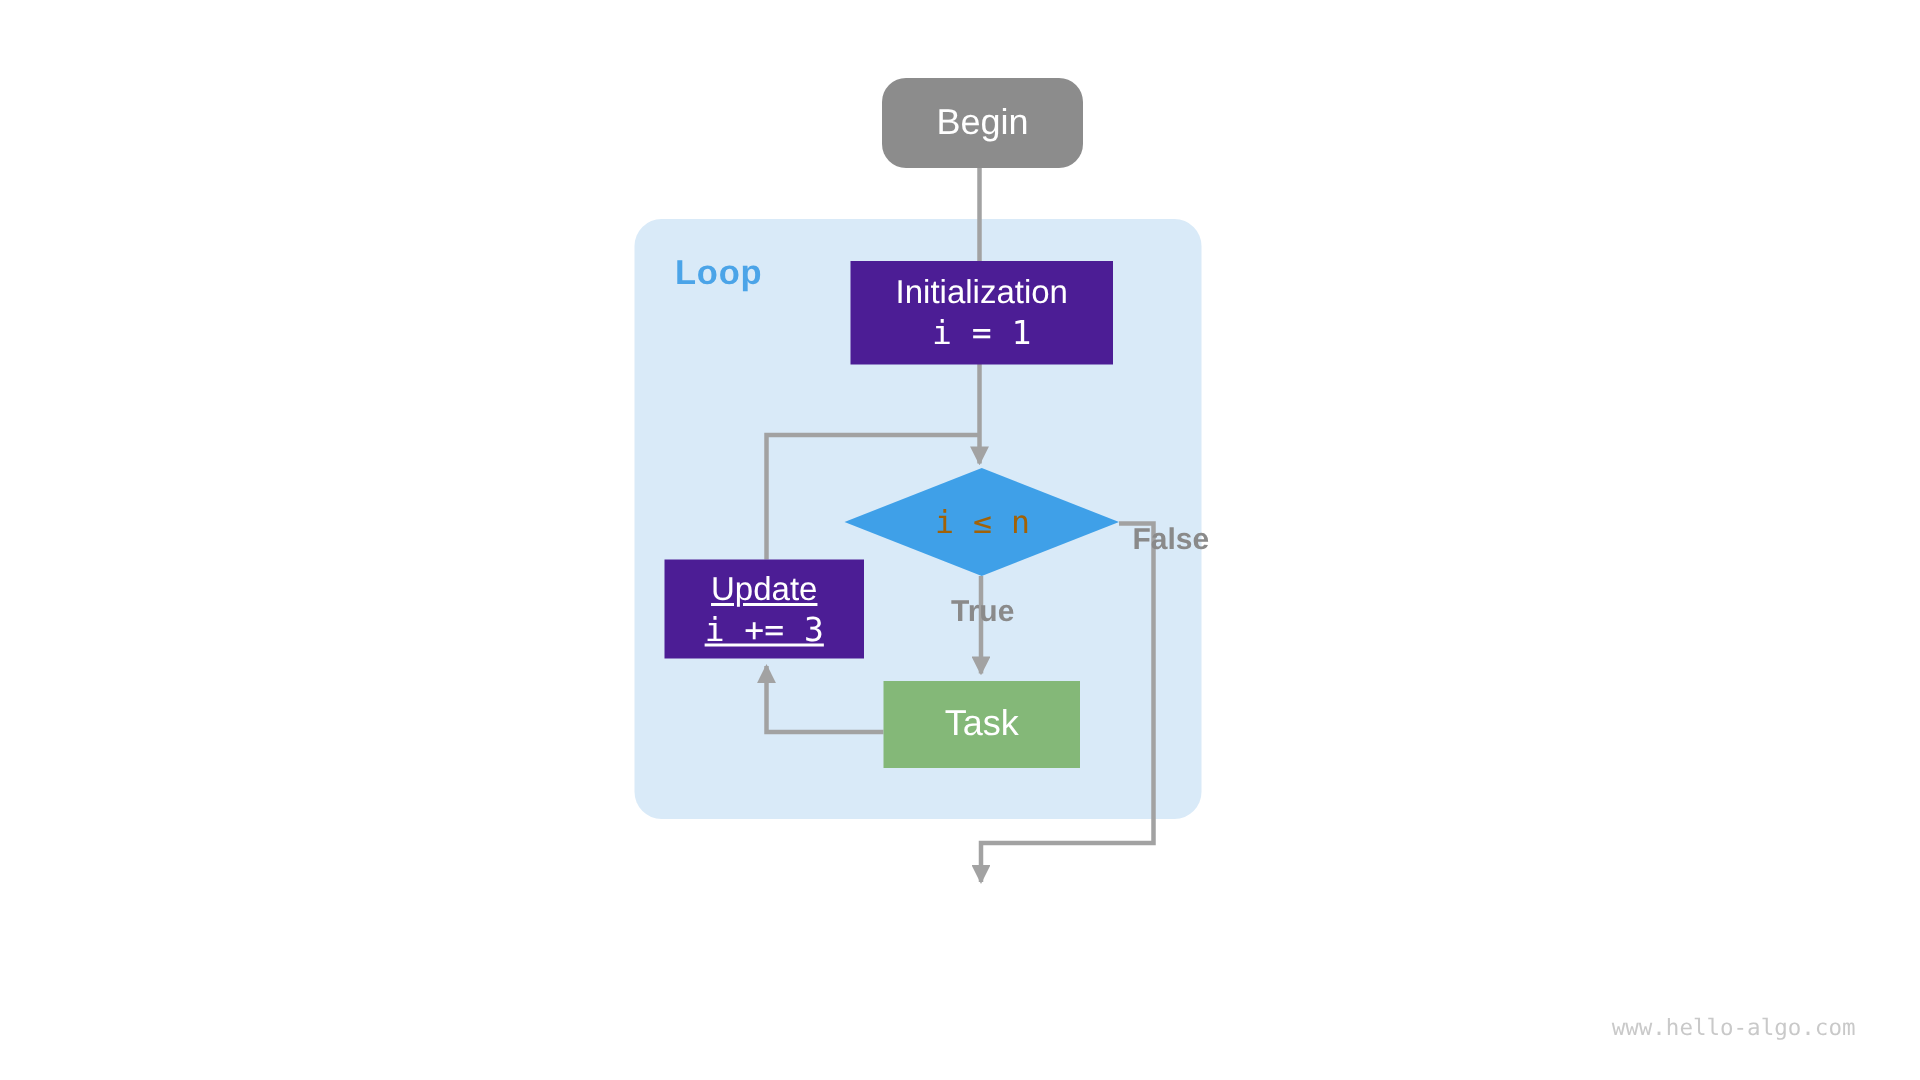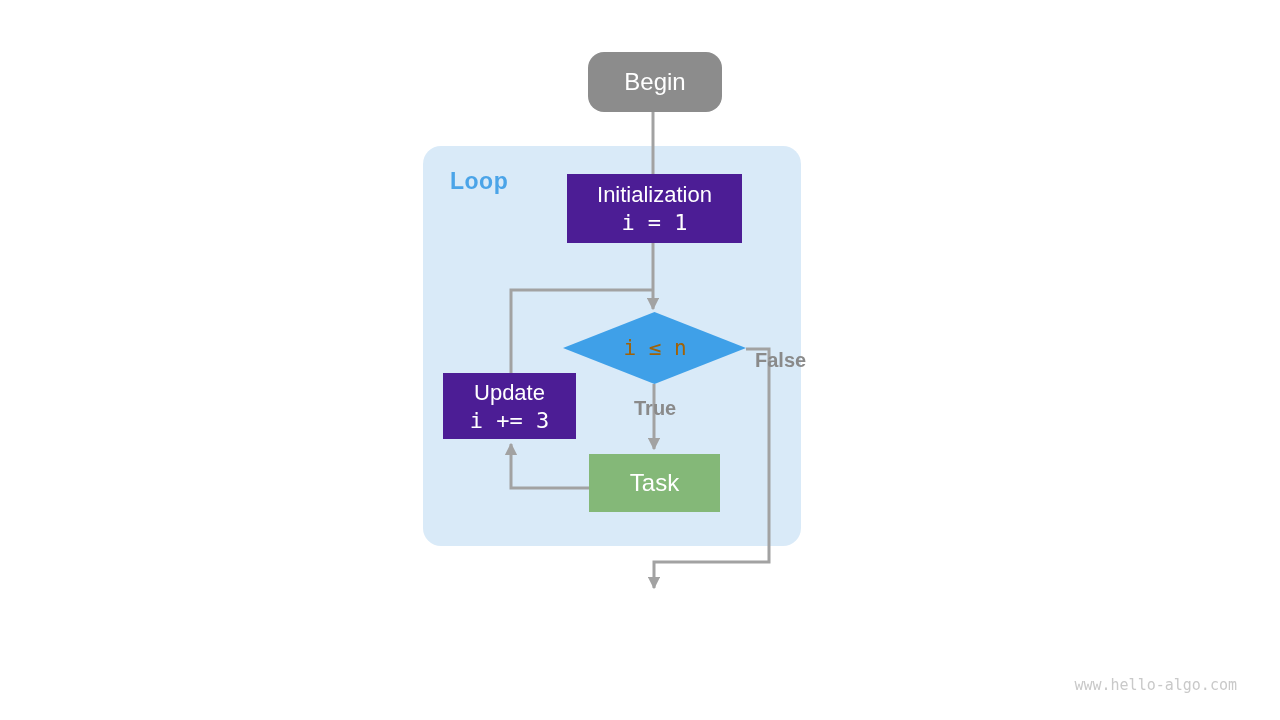--- a/index.html
+++ b/index.html
@@ -65,21 +65,21 @@
     line-height: 28px;
   }
   .code {
     font-family: "DejaVu Sans Mono", monospace;
     font-size: 22px;
     line-height: 27px;
   }
   .node-begin { left: 588px; top: 52px;  width: 134px; height: 60px; }
   .node-end   { left: 589px; top: 593px; width: 131px; height: 60px; }
   .node-init  { left: 567px; top: 174px; width: 175px; height: 69px; }
-  .node-update{ left: 443px; top: 373px; width: 133px; height: 66px; }
+  .node-update{ left: 443px; top: 373px; width: 133px; height: 66px; text-decoration: underline; }
   .node-task  {
     left: 589px; top: 454px; width: 131px; height: 58px;
     background: #84b878;
     font-size: 24px;
   }
   .diamond-label {
     position: absolute;
     left: 563px;
     top: 312px;
     width: 184px;

